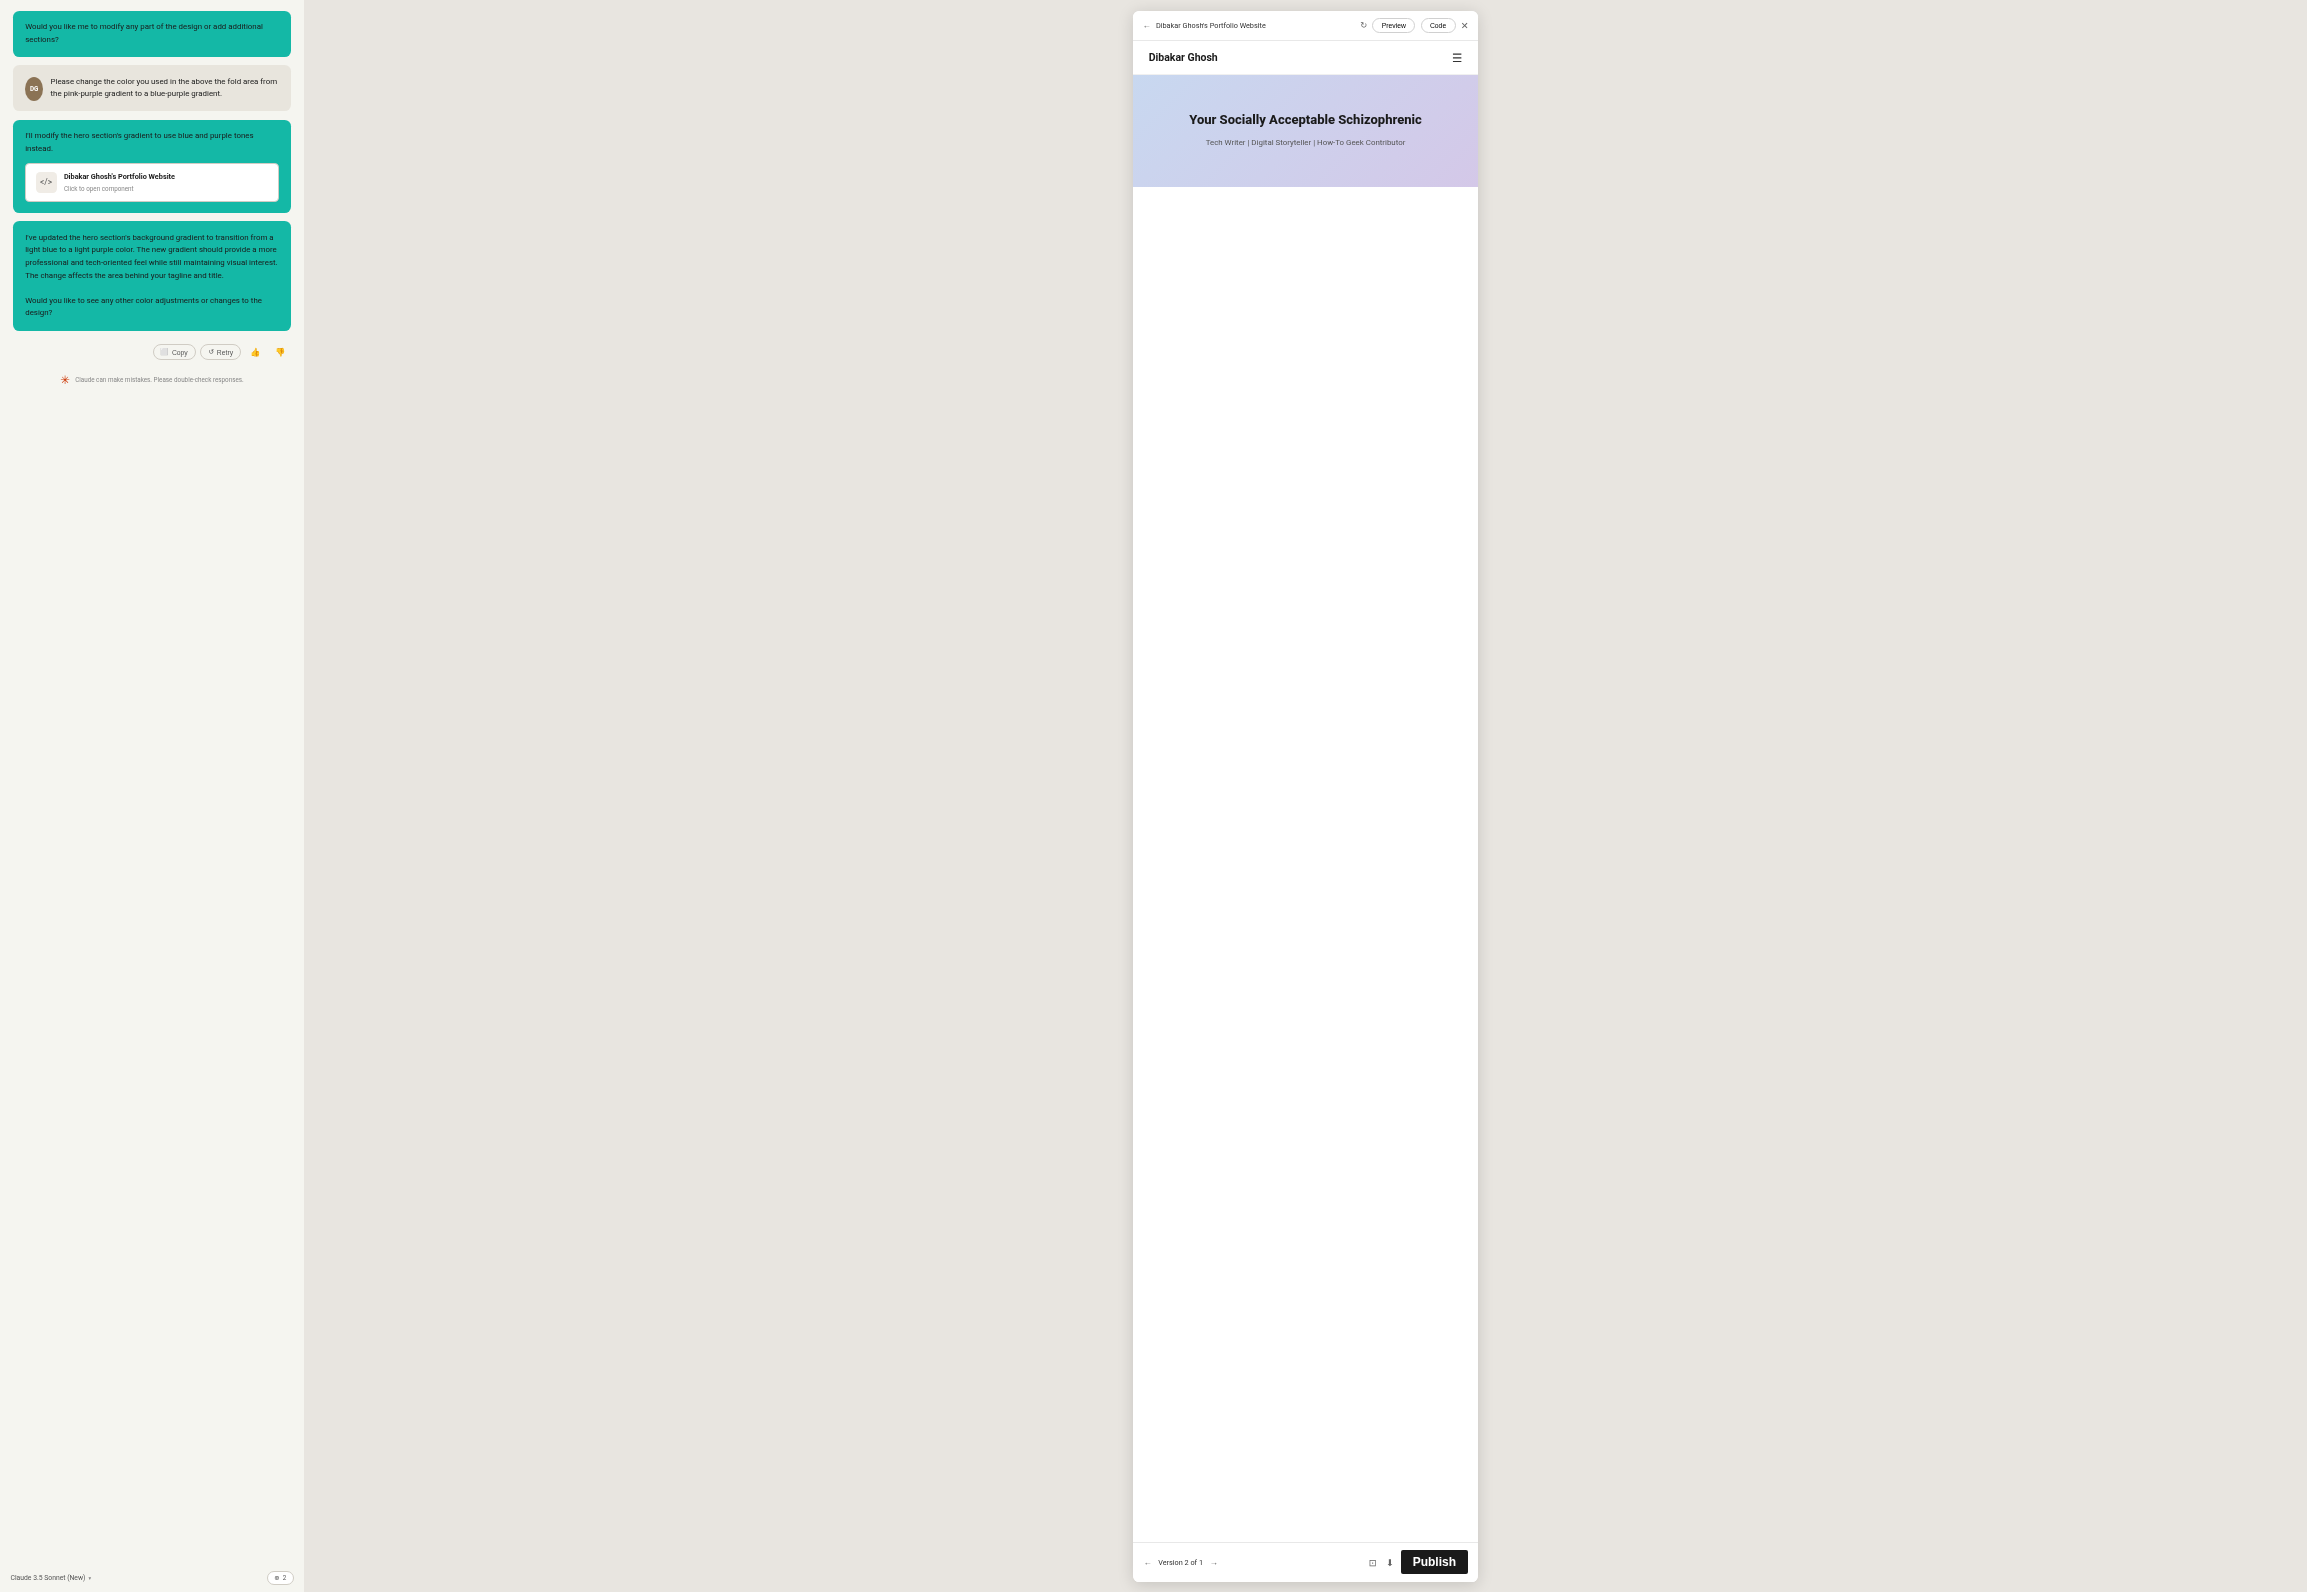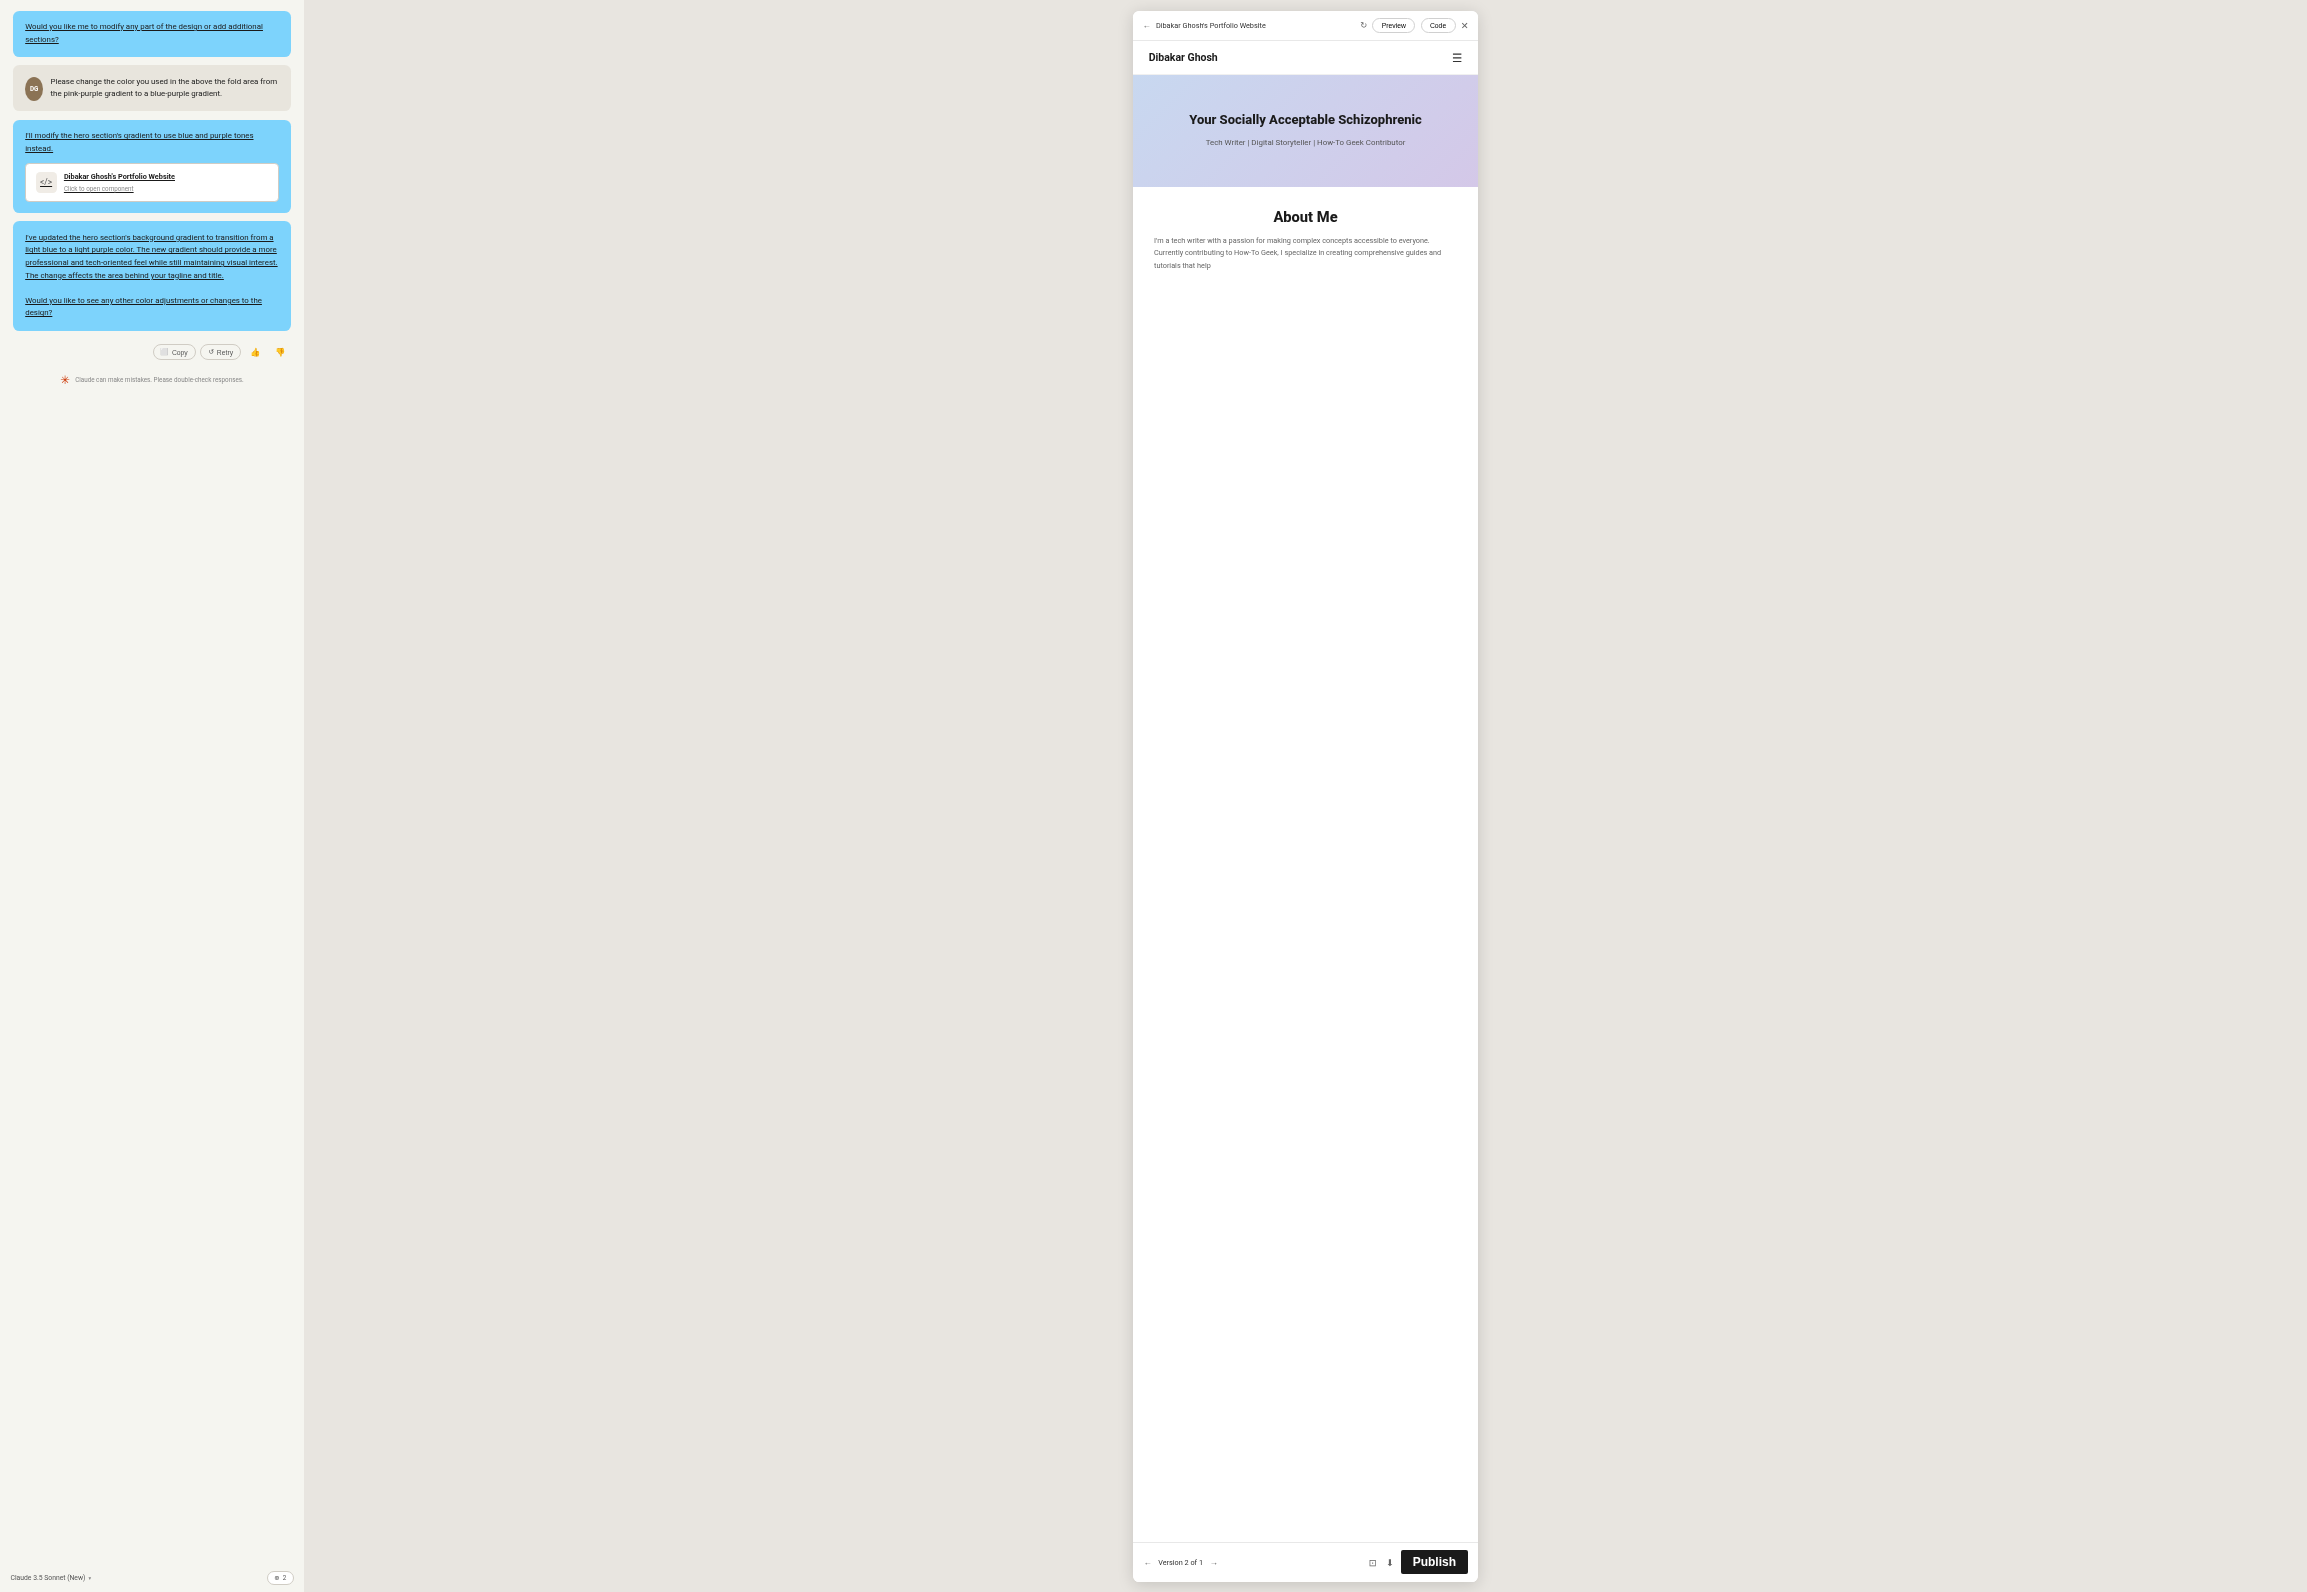--- a/index.html
+++ b/index.html
@@ -25,27 +25,26 @@
     .chat-messages {
       flex: 1;
       overflow-y: auto;
       padding: 10.5px 12.6px;
       display: flex;
       flex-direction: column;
       gap: 8.4px;
     }
 
     .message-ai {
-      background: #7dd3fc;
+      background: #14b8a6;
       border-radius: 6.3px;
       padding: 10.5px 12.6px;
       font-size: 7.9px;
       line-height: 1.6;
       color: #1a1a1a;
-      text-decoration: underline;
     }
 
     .message-user {
       background: #e8e5dd;
       border-radius: 6.3px;
       padding: 10.5px 12.6px;
       font-size: 7.9px;
       line-height: 1.6;
       color: #1a1a1a;
       display: flex;
@@ -527,24 +526,20 @@
       <div class="site-nav">
         <span class="site-nav-name">Dibakar Ghosh</span>
         <span class="site-nav-hamburger">☰</span>
       </div>
 
       <div class="site-hero">
         <h1>Your Socially Acceptable Schizophrenic</h1>
         <p>Tech Writer | Digital Storyteller | How-To Geek Contributor</p>
       </div>
 
-      <div class="site-about">
-        <h2>About Me</h2>
-        <p>I'm a tech writer with a passion for making complex concepts accessible to everyone. Currently contributing to How-To Geek, I specialize in creating comprehensive guides and tutorials that help</p>
-      </div>
 
     </div>
 
     <div class="browser-bottom">
       <div class="version-nav">
         <button class="ver-arrow">
           <span>←</span>
         </button>
         <span class="version-text">Version 2 of 1</span>
         <button class="ver-arrow">

